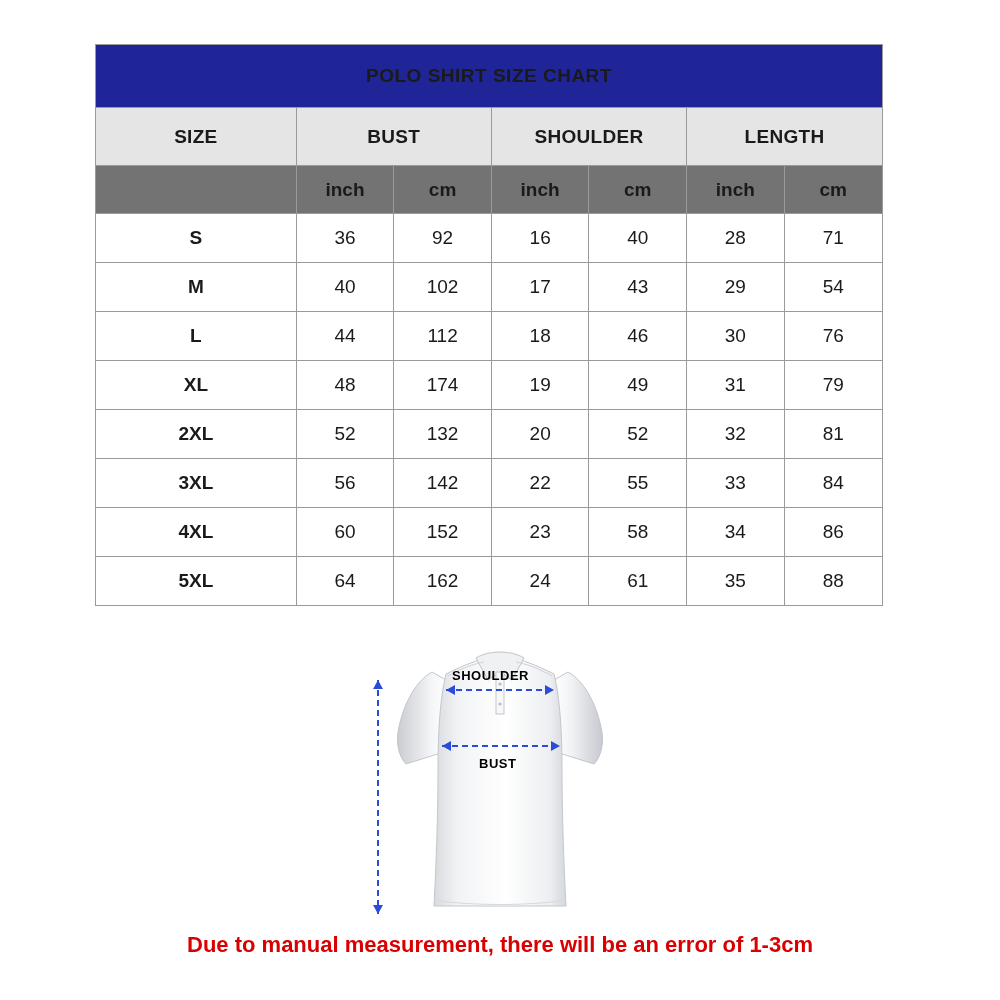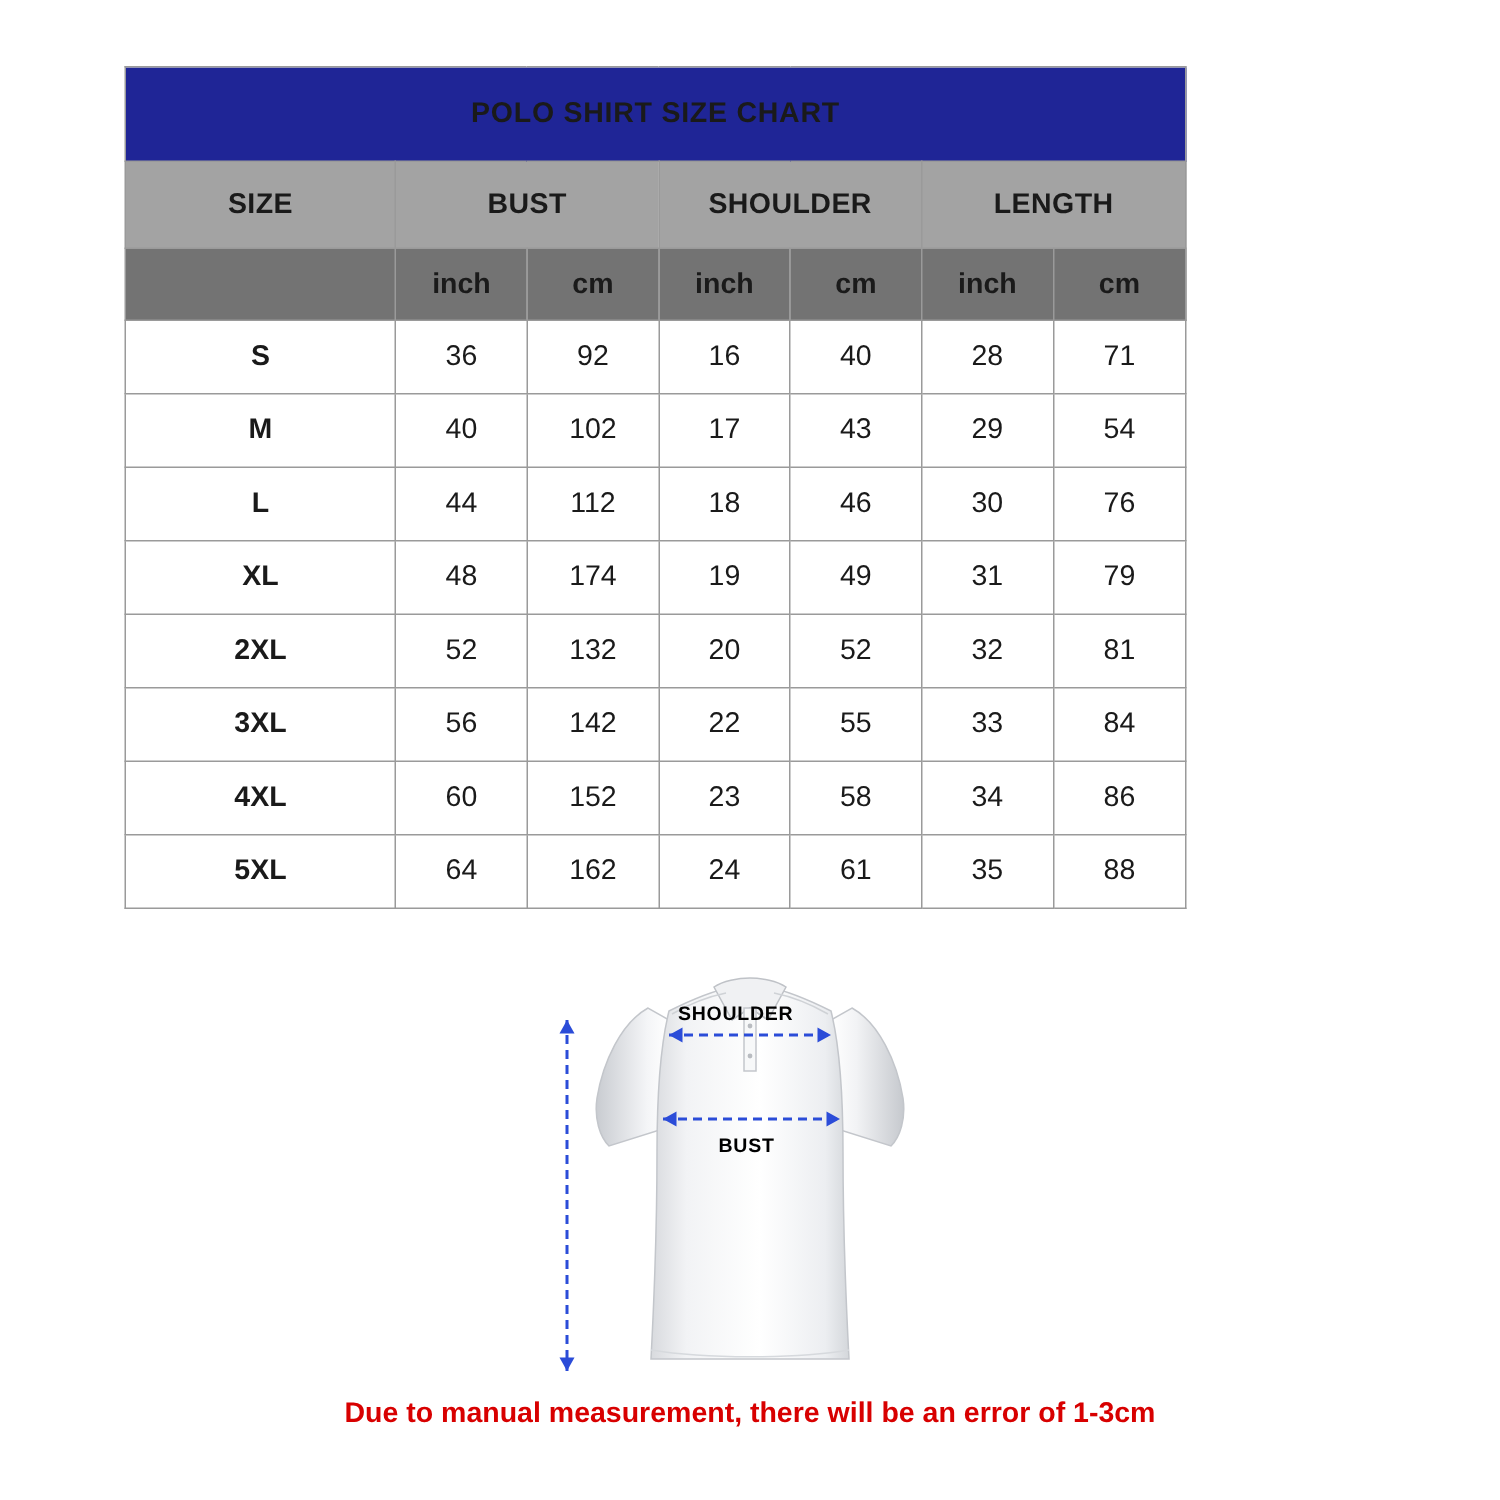--- a/index.html
+++ b/index.html
@@ -18,23 +18,23 @@
 
   .page {
     width: 1000px;
     height: 1000px;
     position: relative;
   }
 
   
   .chart-wrap {
     position: absolute;
-    left: 83px;
+    left: 95px;
     top: 44px;
-    width: 708px;
+    width: 788px;
   }
 
   table.size-chart {
     border-collapse: collapse;
     width: 100%;
     table-layout: fixed;
   }
 
   table.size-chart td, table.size-chart th {
     border: 1px solid #9a9a9a;
@@ -50,21 +50,21 @@
     color: #ffffff;
     font-size: 33px;
     font-weight: bold;
     letter-spacing: 0.5px;
     height: 62px;
     border: 1px solid #1f2596;
     text-transform: uppercase;
   }
 
   .head-row td {
-    background: #a3a3a3;
+    background: #e5e5e5;
     font-weight: bold;
     font-size: 19px;
     height: 57px;
     letter-spacing: 0.3px;
   }
 
   .unit-row td {
     background: #737373;
     font-weight: bold;
     font-size: 17px;
@@ -109,21 +109,21 @@
   .label-bust { left: 479px; top: 128px; }
 
   
   .note {
     position: absolute;
     left: 0;
     top: 932px;
     width: 1000px;
     text-align: center;
     color: #d80000;
-    font-size: 19px;
+    font-size: 22px;
     font-weight: bold;
   }
 </style>
 </head>
 <body>
 
 <div class="page">
 
   <div class="chart-wrap">
     <table class="size-chart">

